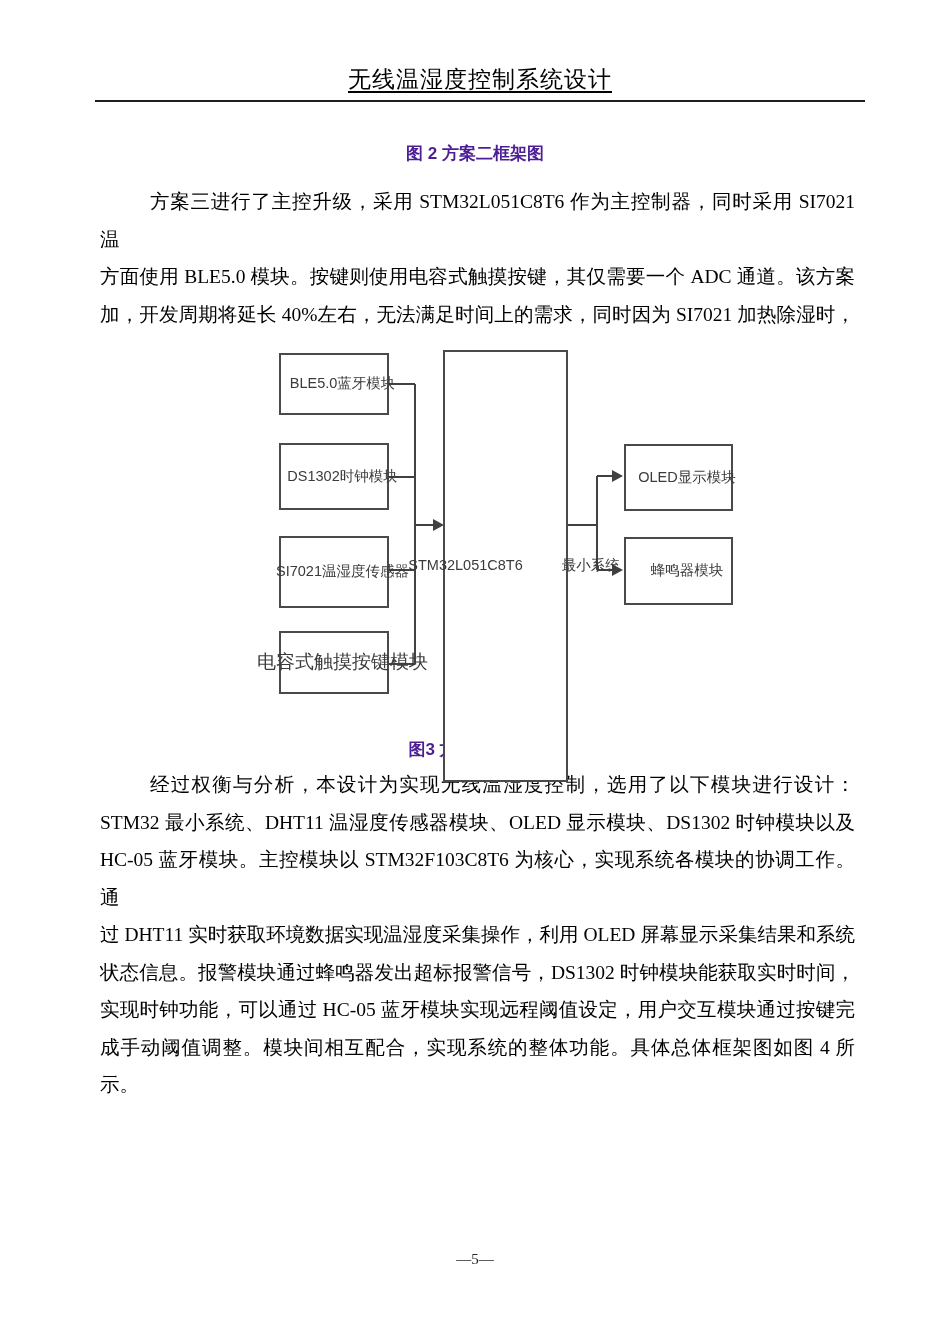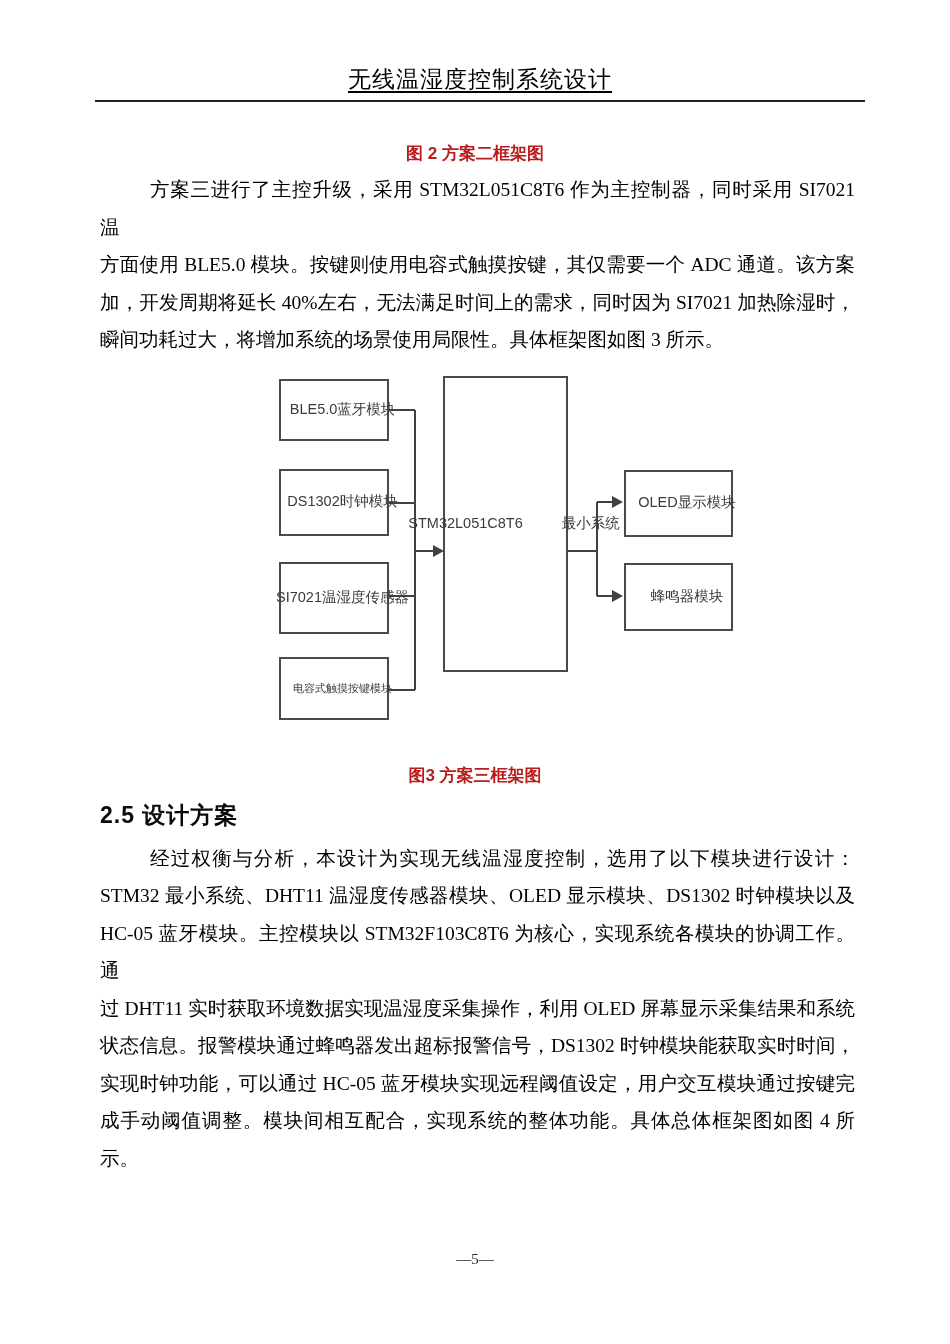--- a/index.html
+++ b/index.html
@@ -11,27 +11,27 @@
   .doc-header {
     margin:0 85px 0 95px; padding-top:64px; padding-bottom:5px;
     border-bottom:2px solid #1f1f1f; text-align:center;
   }
   .doc-title {
     font-size:23px; letter-spacing:1px;
     text-decoration:underline; text-underline-offset:4px;
   }
   .fig-caption {
     text-align:center; font-weight:bold; font-size:17px;
-    font-family:"Liberation Sans","DejaVu Sans",sans-serif; color:#b91c1c;
+    font-family:"Liberation Sans","DejaVu Sans",sans-serif; color:#4c1d95;
   }
   .caption-fig2 { margin-top:40px; }
   .caption-fig3 { margin-top:20px; }
   .content { margin:0 95px 0 100px; }
   .para { font-size:19.5px; }
-  .p1 { margin-top:6px; }
+  .p1 { margin-top:18px; }
   .p2 { margin-top:5px; }
   .pline {
     line-height:37.5px; text-align:justify; text-align-last:justify;
   }
   .pline.last  { text-align-last:left; }
   .pline.first { text-indent:50px; }
   .section-heading {
     font-family:"Liberation Sans","DejaVu Sans",sans-serif;
     font-weight:bold; font-size:23px; color:#0a0a0a;
     margin:13px 0 9px 0; letter-spacing:1px;
@@ -39,21 +39,21 @@
   .diagram { position:relative; width:950px; height:380px; margin-top:5px; }
   .diagram svg { position:absolute; left:0; top:0; }
   .dbox {
     position:absolute; box-sizing:border-box;
     border:2px solid #4a4a4a; background:#fff;
     display:flex; flex-direction:row; align-items:center; justify-content:center;
     font-family:"Liberation Sans","DejaVu Sans",sans-serif;
     font-size:14.5px; line-height:1.5; color:#3b3b3b; text-align:center;padding-left:17px;
   }
   .dbox .bl { display:block; white-space:nowrap; }
-  .dbox-cap { font-size:11px; }
+  .dbox-cap { font-size:19px; }
   .footer {
     position:absolute; left:0; right:0; bottom:76px;
     text-align:center; font-size:15px; color:#222;
   }
 </style>
 </head>
 <body>
 
 <div class="page">
 
@@ -61,21 +61,20 @@
     <span class="doc-title">无线温湿度控制系统设计</span>
   </div>
 
   <div class="fig-caption caption-fig2">图 2 方案二框架图</div>
 
   <div class="content">
     <div class="para p1">
         <div class="pline first">方案三进行了主控升级，采用 STM32L051C8T6 作为主控制器，同时采用 SI7021 温</div>
         <div class="pline">方面使用 BLE5.0 模块。按键则使用电容式触摸按键，其仅需要一个 ADC 通道。该方案</div>
         <div class="pline">加，开发周期将延长 40%左右，无法满足时间上的需求，同时因为 SI7021 加热除湿时，</div>
-        <div class="pline last">瞬间功耗过大，将增加系统的场景使用局限性。具体框架图如图 3 所示。</div>
       </div>
   </div>
 
   <div class="diagram">
     <svg width="950" height="380" viewBox="0 0 950 380">
       <g stroke="#414141" stroke-width="2" fill="none">
         <path d="M388 46 H415 M388 139 H415 M388 232 H415 M388 326 H415"></path>
         <path d="M415 46 V326"></path>
         <path d="M415 187 H433"></path>
         <path d="M568 187 H597 M597 138 V232"></path>
@@ -98,37 +97,36 @@
     </div>
     <div class="dbox" style="left:279px; top:198px; width:110px; height:72px;">
       <span class="bl">SI7021</span>
       <span class="bl">温湿度传感器</span>
     </div>
     <div class="dbox dbox-cap" style="left:279px; top:293px; width:110px; height:63px;">
       <span class="bl">电容式触摸按键</span>
       <span class="bl">模块</span>
     </div>
 
-    <div class="dbox" style="left:443px; top:12px; width:125px; height:296px;gap:39px;">
+    <div class="dbox" style="left:443px; top:12px; width:125px; height:432px;gap:39px;">
       <span class="bl">STM32L051C8T6</span>
       <span class="bl">最小系统</span>
     </div>
 
     <div class="dbox" style="left:624px; top:106px; width:109px; height:67px;">
       <span class="bl">OLED显示模块</span>
     </div>
     <div class="dbox" style="left:624px; top:199px; width:109px; height:68px;">
       <span class="bl">蜂鸣器模块</span>
     </div>
   </div>
 
   <div class="fig-caption caption-fig3">图3 方案三框架图</div>
 
   <div class="content">
-    <div class="section-heading">2.5 设计方案</div>
     <div class="para p2">
         <div class="pline first">经过权衡与分析，本设计为实现无线温湿度控制，选用了以下模块进行设计：</div>
         <div class="pline">STM32 最小系统、DHT11 温湿度传感器模块、OLED 显示模块、DS1302 时钟模块以及</div>
         <div class="pline">HC-05 蓝牙模块。主控模块以 STM32F103C8T6 为核心，实现系统各模块的协调工作。通</div>
         <div class="pline">过 DHT11 实时获取环境数据实现温湿度采集操作，利用 OLED 屏幕显示采集结果和系统</div>
         <div class="pline">状态信息。报警模块通过蜂鸣器发出超标报警信号，DS1302 时钟模块能获取实时时间，</div>
         <div class="pline">实现时钟功能，可以通过 HC-05 蓝牙模块实现远程阈值设定，用户交互模块通过按键完</div>
         <div class="pline last">成手动阈值调整。模块间相互配合，实现系统的整体功能。具体总体框架图如图 4 所示。</div>
       </div>
   </div>

